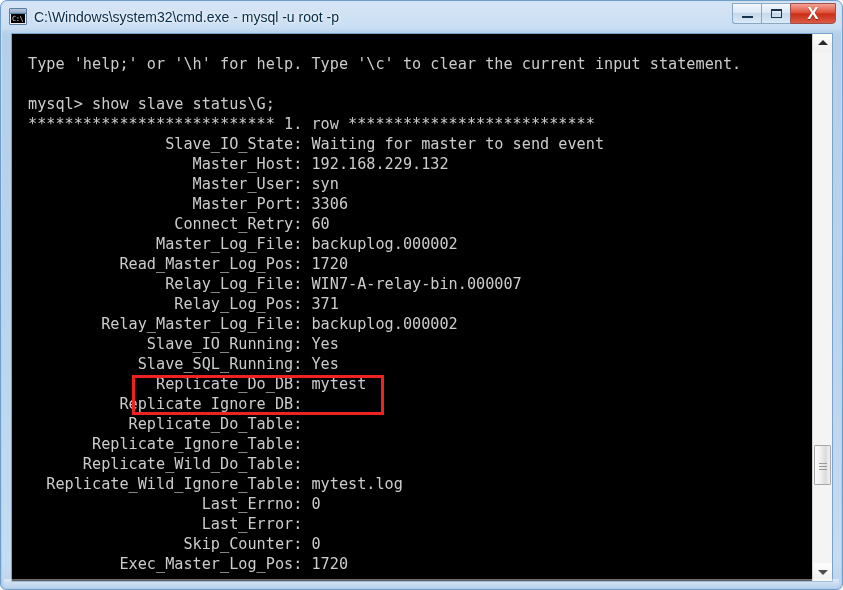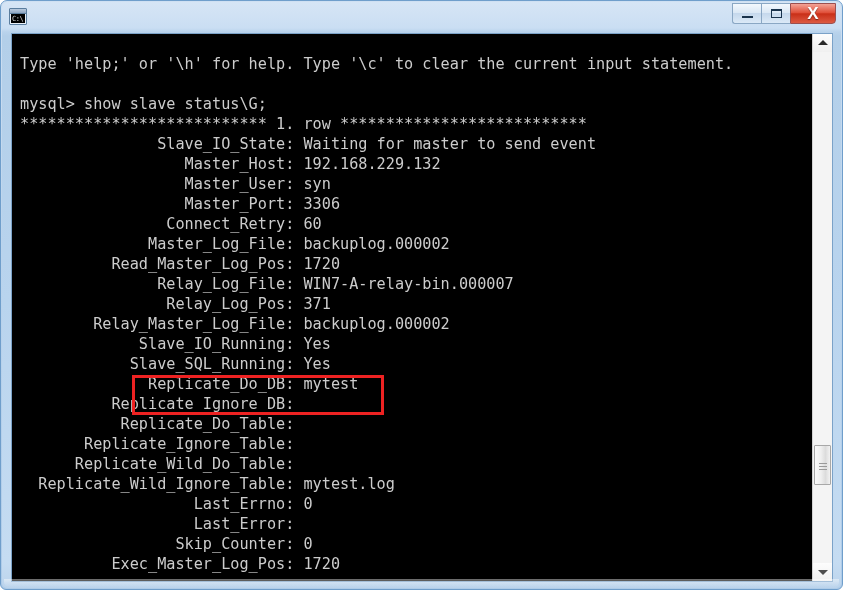--- a/index.html
+++ b/index.html
@@ -163,21 +163,21 @@
     color: #cccccc;
     background: #000;
     font-family: "DejaVu Sans Mono", "Liberation Mono", monospace;
     font-size: 15.2px;
     line-height: 20px;
     white-space: pre;
     padding: 0;
   }
   #console-text .line {
     height: 20px;
-    padding-left: 8px;
+    padding-left: 16px;
     white-space: pre;
   }
 
   
   #red-box {
     position: absolute;
     pointer-events: none;
     border: 3px solid #ee2222;
     box-sizing: border-box;
   }
@@ -260,20 +260,21 @@
 <body>
 
 <div id="window">
   <div id="frame-inner">
 
     <div id="titlebar">
       <div id="app-icon">
         <div class="icon-bar"></div>
         <div class="icon-screen">C:\</div>
       </div>
+      <div id="title-text">C:\Windows\system32\cmd.exe - mysql  -u root -p</div>
 
       <div id="caption-buttons">
         <div class="cap-btn minimize">
           <div class="cap-glyph-min"></div>
         </div>
         <div class="cap-btn maximize">
           <div class="cap-glyph-max"></div>
         </div>
         <div class="cap-btn close">
           <div class="cap-glyph-close">X</div>

